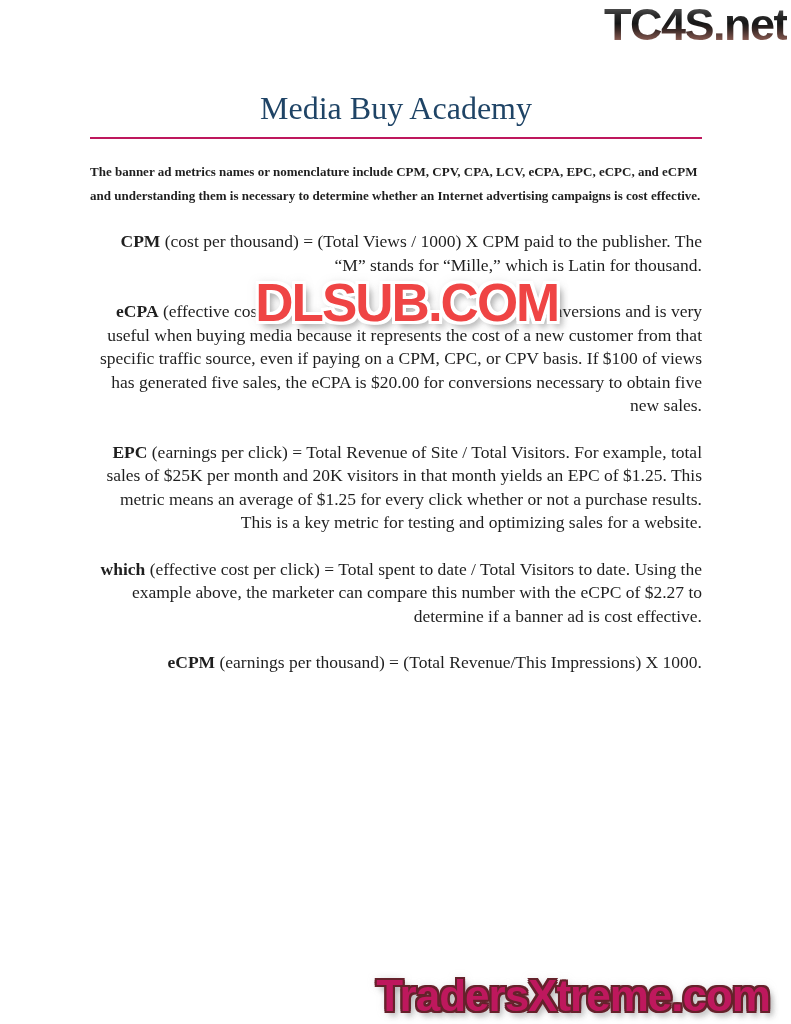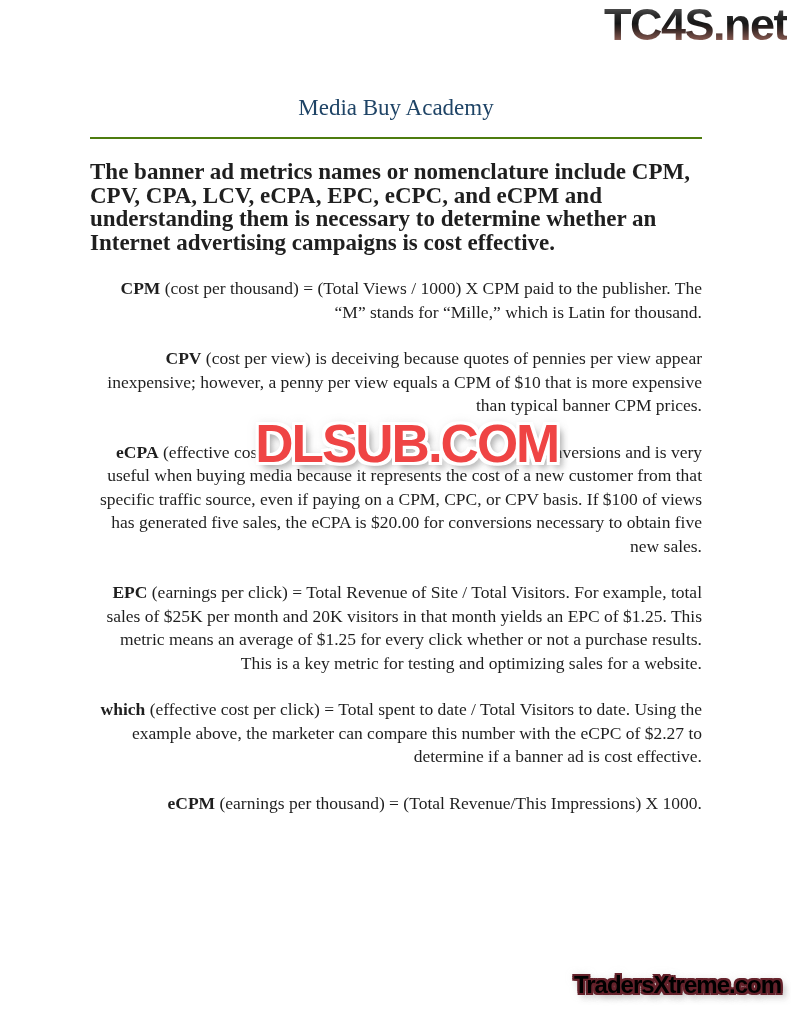--- a/index.html
+++ b/index.html
@@ -31,32 +31,32 @@
   }
 
   
   .content {
     position: absolute;
     left: 90px; top: 0;
     width: 612px;
   }
   .title {
     margin-top: 88px;
-    font-size: 23px;
+    font-size: 32px;
     font-weight: normal;
     line-height: 40px;
     text-align: center;
     color: #1f4466;
     padding-bottom: 9px;
-    border-bottom: 2px solid #4d7c0f;
+    border-bottom: 2px solid #be185d;
   }
   .intro {
     margin-top: 21px;
     font-weight: bold;
-    font-size: 23px;
+    font-size: 13px;
     line-height: 23.5px;
     color: #1f1f1f;
   }
   .para {
     margin-top: 23px;
     font-size: 17.5px;
     line-height: 23.5px;
     color: #1f1f1f;
     text-align: right;
   }
@@ -86,27 +86,27 @@
       -3px 0 0 #ffffff, 3px 0 0 #ffffff,
       0 -3px 0 #ffffff, 0 3px 0 #ffffff,
       5px 6px 7px rgba(100,100,100,0.55),
       0 0 10px rgba(160,160,160,0.5);
     z-index: 5;
   }
 
   
   .footer-logo {
     position: absolute;
-    top: 972px; right: 10px;
+    top: 972px; right: 21px;
     font-family: "Liberation Sans", sans-serif;
     font-weight: bold;
-    font-size: 24px;
+    font-size: 44px;
     line-height: 1.1;
     letter-spacing: -1px;
-    color: #000000;
+    color: #be185d;
     text-shadow:
       -2px -2px 0 #65222b, 2px -2px 0 #65222b,
       -2px 2px 0 #65222b, 2px 2px 0 #65222b,
       -2px 0 0 #65222b, 2px 0 0 #65222b,
       0 -2px 0 #65222b, 0 2px 0 #65222b,
       4px 5px 6px rgba(140,140,140,0.7),
       0 0 9px rgba(170,170,170,0.6);
   }
 </style>
 </head>
@@ -117,21 +117,20 @@
   <div class="header-logo">TC4S.net</div>
 
   <div class="content">
 
     <h1 class="title">Media Buy Academy</h1>
 
     <p class="intro">The banner ad metrics names or nomenclature include CPM, CPV, CPA, LCV, eCPA, EPC, eCPC, and eCPM and understanding them is necessary to determine whether an Internet advertising campaigns is cost effective.</p>
 
     <p class="para"><span class="term">CPM</span><span> (cost per thousand) = (Total Views / 1000) X CPM paid to the publisher. The “M” stands for “Mille,” which is Latin for thousand.</span></p>
 
-    <p class="para"><span class="term">CPV</span><span> (cost per view) is deceiving because quotes of pennies per view appear inexpensive; however, a penny per view equals a CPM of $10 that is more expensive than typical banner CPM prices.</span></p>
 
 
     <p class="para"><span class="term">eCPA</span><span> (effective cos</span><span class="wm-gap"><span class="wm-text">DLSUB.COM</span></span><span>Conversions and is very useful when buying media because it represents the cost of a new customer from that specific traffic source, even if paying on a CPM, CPC, or CPV basis. If $100 of views has generated five sales, the eCPA is $20.00 for conversions necessary to obtain five new sales.</span></p>
 
     <p class="para"><span class="term">EPC</span><span> (earnings per click) = Total Revenue of Site / Total Visitors. For example, total sales of $25K per month and 20K visitors in that month yields an EPC of $1.25. This metric means an average of $1.25 for every click whether or not a purchase results. This is a key metric for testing and optimizing sales for a website.</span></p>
 
     <p class="para"><span class="term">which</span><span> (effective cost per click) = Total spent to date / Total Visitors to date. Using the example above, the marketer can compare this number with the eCPC of $2.27 to determine if a banner ad is cost effective.</span></p>
 
     <p class="para"><span class="term">eCPM</span><span> (earnings per thousand) = (Total Revenue/This Impressions) X 1000.</span></p>
 

